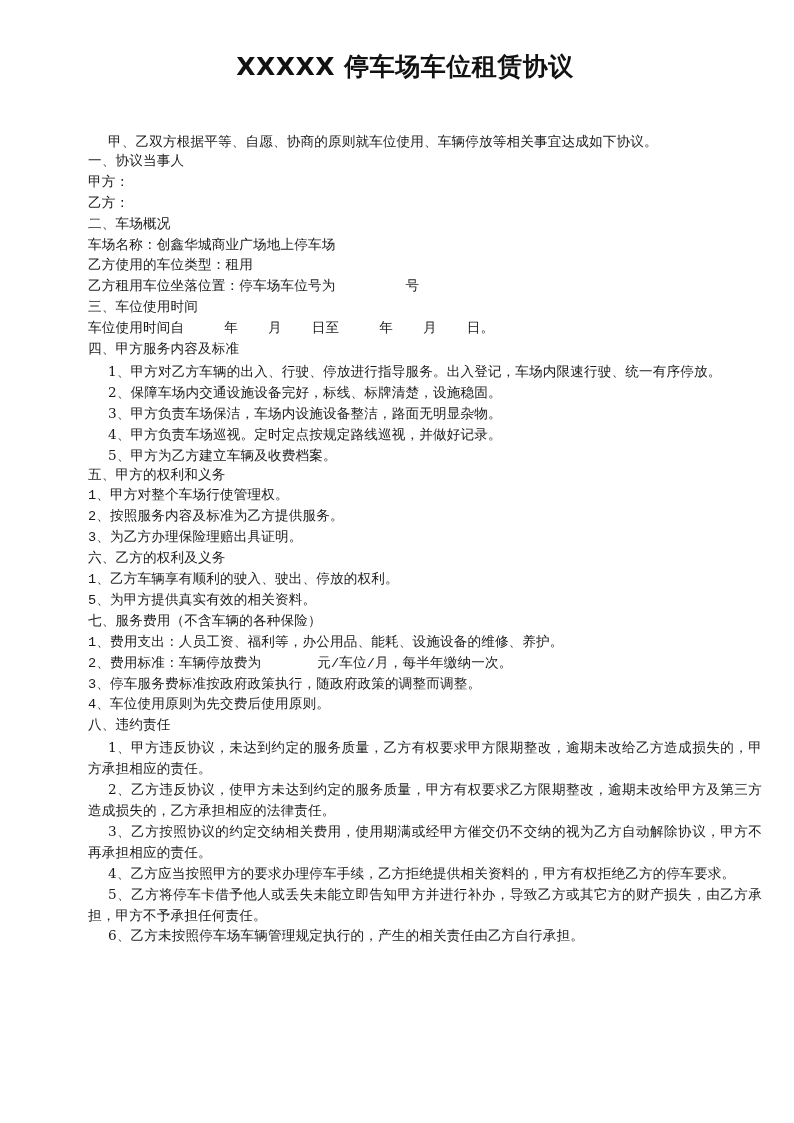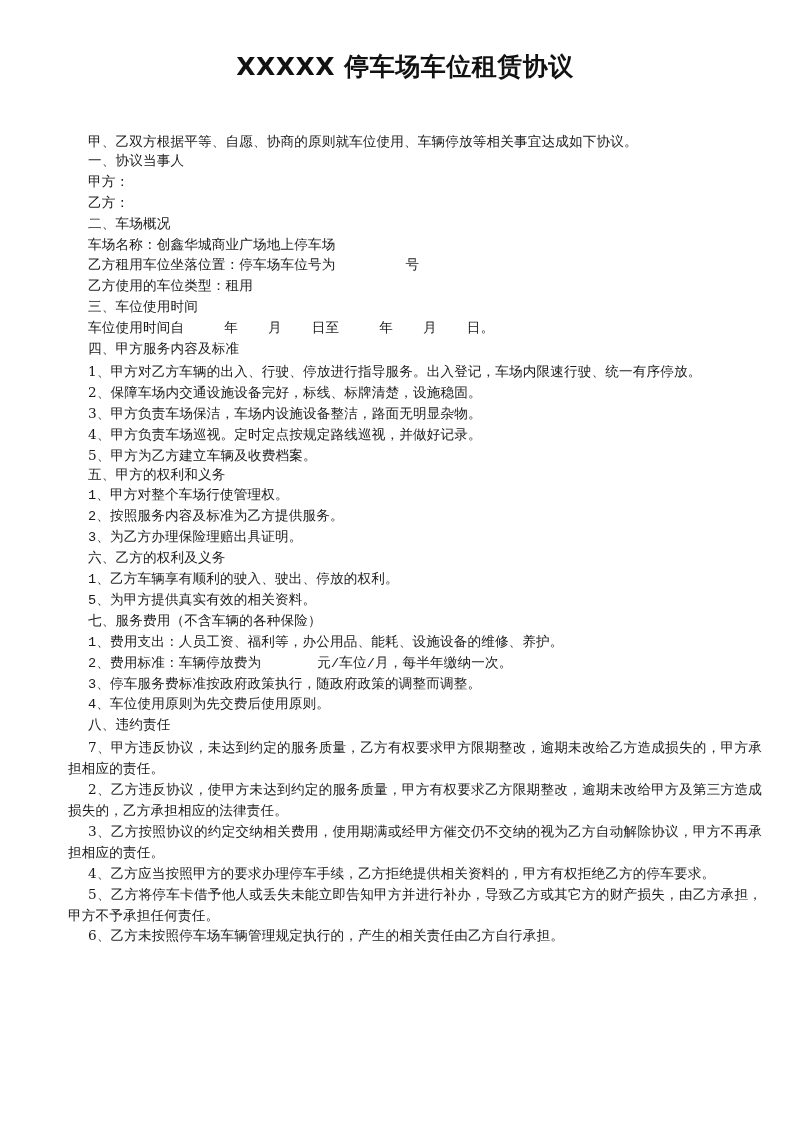--- a/index.html
+++ b/index.html
@@ -12,40 +12,40 @@
     .title {
       position: absolute; left: 0; top: 50px; width: 794px; text-align: center;
       font-family: "DejaVu Sans", "Liberation Sans", sans-serif;
       font-weight: bold; font-size: 25px; letter-spacing: 0.5px; color: #111;
     }
     .body {
       position: absolute; left: 60px; top: 131px; width: 694px;
       font-size: 13.6px; line-height: 20.9px; letter-spacing: 0.15px;
     }
     .line { display: block; white-space: pre; padding-left: 20px; font-family: Liberation Mono, monospace; }
-    .para { display: block; text-indent: 20px; text-align: justify; text-align-last: left; }
+    .para { display: block; text-indent: 20px; text-align: justify; text-align-last: left; margin-left: 20px; }
     .gap { display: inline-block; }
   </style>
 </head>
 <body>
 
 <div class="page">
   <div class="title">XXXXX 停车场车位租赁协议</div>
 
   <div class="body">
     <span class="para">甲、乙双方根据平等、自愿、协商的原则就车位使用、车辆停放等相关事宜达成如下协议。</span>
 
     <span class="line">一、协议当事人</span>
     <span class="line">甲方：</span>
     <span class="line">乙方：</span>
 
     <span class="line">二、车场概况</span>
     <span class="line">车场名称：创鑫华城商业广场地上停车场</span>
+    <span class="line">乙方使用的车位类型：租用</span>
     <span class="line"><span>乙方租用车位坐落位置：停车场车位号为</span><span class="gap" style="width:70px"></span><span>号</span></span>
-    <span class="line">乙方使用的车位类型：租用</span>
 
     <span class="line">三、车位使用时间</span>
     <span class="line"><span>车位使用时间自</span><span class="gap" style="width:40px"></span><span>年</span><span class="gap" style="width:30px"></span><span>月</span><span class="gap" style="width:30px"></span><span>日至</span><span class="gap" style="width:40px"></span><span>年</span><span class="gap" style="width:30px"></span><span>月</span><span class="gap" style="width:30px"></span><span>日。</span></span>
 
     <span class="line">四、甲方服务内容及标准</span>
     <span class="para">1、甲方对乙方车辆的出入、行驶、停放进行指导服务。出入登记，车场内限速行驶、统一有序停放。</span>
     <span class="para">2、保障车场内交通设施设备完好，标线、标牌清楚，设施稳固。</span>
     <span class="para">3、甲方负责车场保洁，车场内设施设备整洁，路面无明显杂物。</span>
     <span class="para">4、甲方负责车场巡视。定时定点按规定路线巡视，并做好记录。</span>
     <span class="para">5、甲方为乙方建立车辆及收费档案。</span>
@@ -59,20 +59,20 @@
     <span class="line">1、乙方车辆享有顺利的驶入、驶出、停放的权利。</span>
     <span class="line">5、为甲方提供真实有效的相关资料。</span>
 
     <span class="line">七、服务费用（不含车辆的各种保险）</span>
     <span class="line">1、费用支出：人员工资、福利等，办公用品、能耗、设施设备的维修、养护。</span>
     <span class="line"><span>2、费用标准：车辆停放费为</span><span class="gap" style="width:56px"></span><span>元/车位/月，每半年缴纳一次。</span></span>
     <span class="line">3、停车服务费标准按政府政策执行，随政府政策的调整而调整。</span>
     <span class="line">4、车位使用原则为先交费后使用原则。</span>
 
     <span class="line">八、违约责任</span>
-    <span class="para">7、甲方违反协议，未达到约定的服务质量，乙方有权要求甲方限期整改，逾期未改给乙方造成损失的，甲方承担相应的责任。</span>
+    <span class="para">1、甲方违反协议，未达到约定的服务质量，乙方有权要求甲方限期整改，逾期未改给乙方造成损失的，甲方承担相应的责任。</span>
     <span class="para">2、乙方违反协议，使甲方未达到约定的服务质量，甲方有权要求乙方限期整改，逾期未改给甲方及第三方造成损失的，乙方承担相应的法律责任。</span>
     <span class="para">3、乙方按照协议的约定交纳相关费用，使用期满或经甲方催交仍不交纳的视为乙方自动解除协议，甲方不再承担相应的责任。</span>
     <span class="para">4、乙方应当按照甲方的要求办理停车手续，乙方拒绝提供相关资料的，甲方有权拒绝乙方的停车要求。</span>
     <span class="para">5、乙方将停车卡借予他人或丢失未能立即告知甲方并进行补办，导致乙方或其它方的财产损失，由乙方承担，甲方不予承担任何责任。</span>
     <span class="para">6、乙方未按照停车场车辆管理规定执行的，产生的相关责任由乙方自行承担。</span>
   </div>
 </div>
 
 </body></html>

